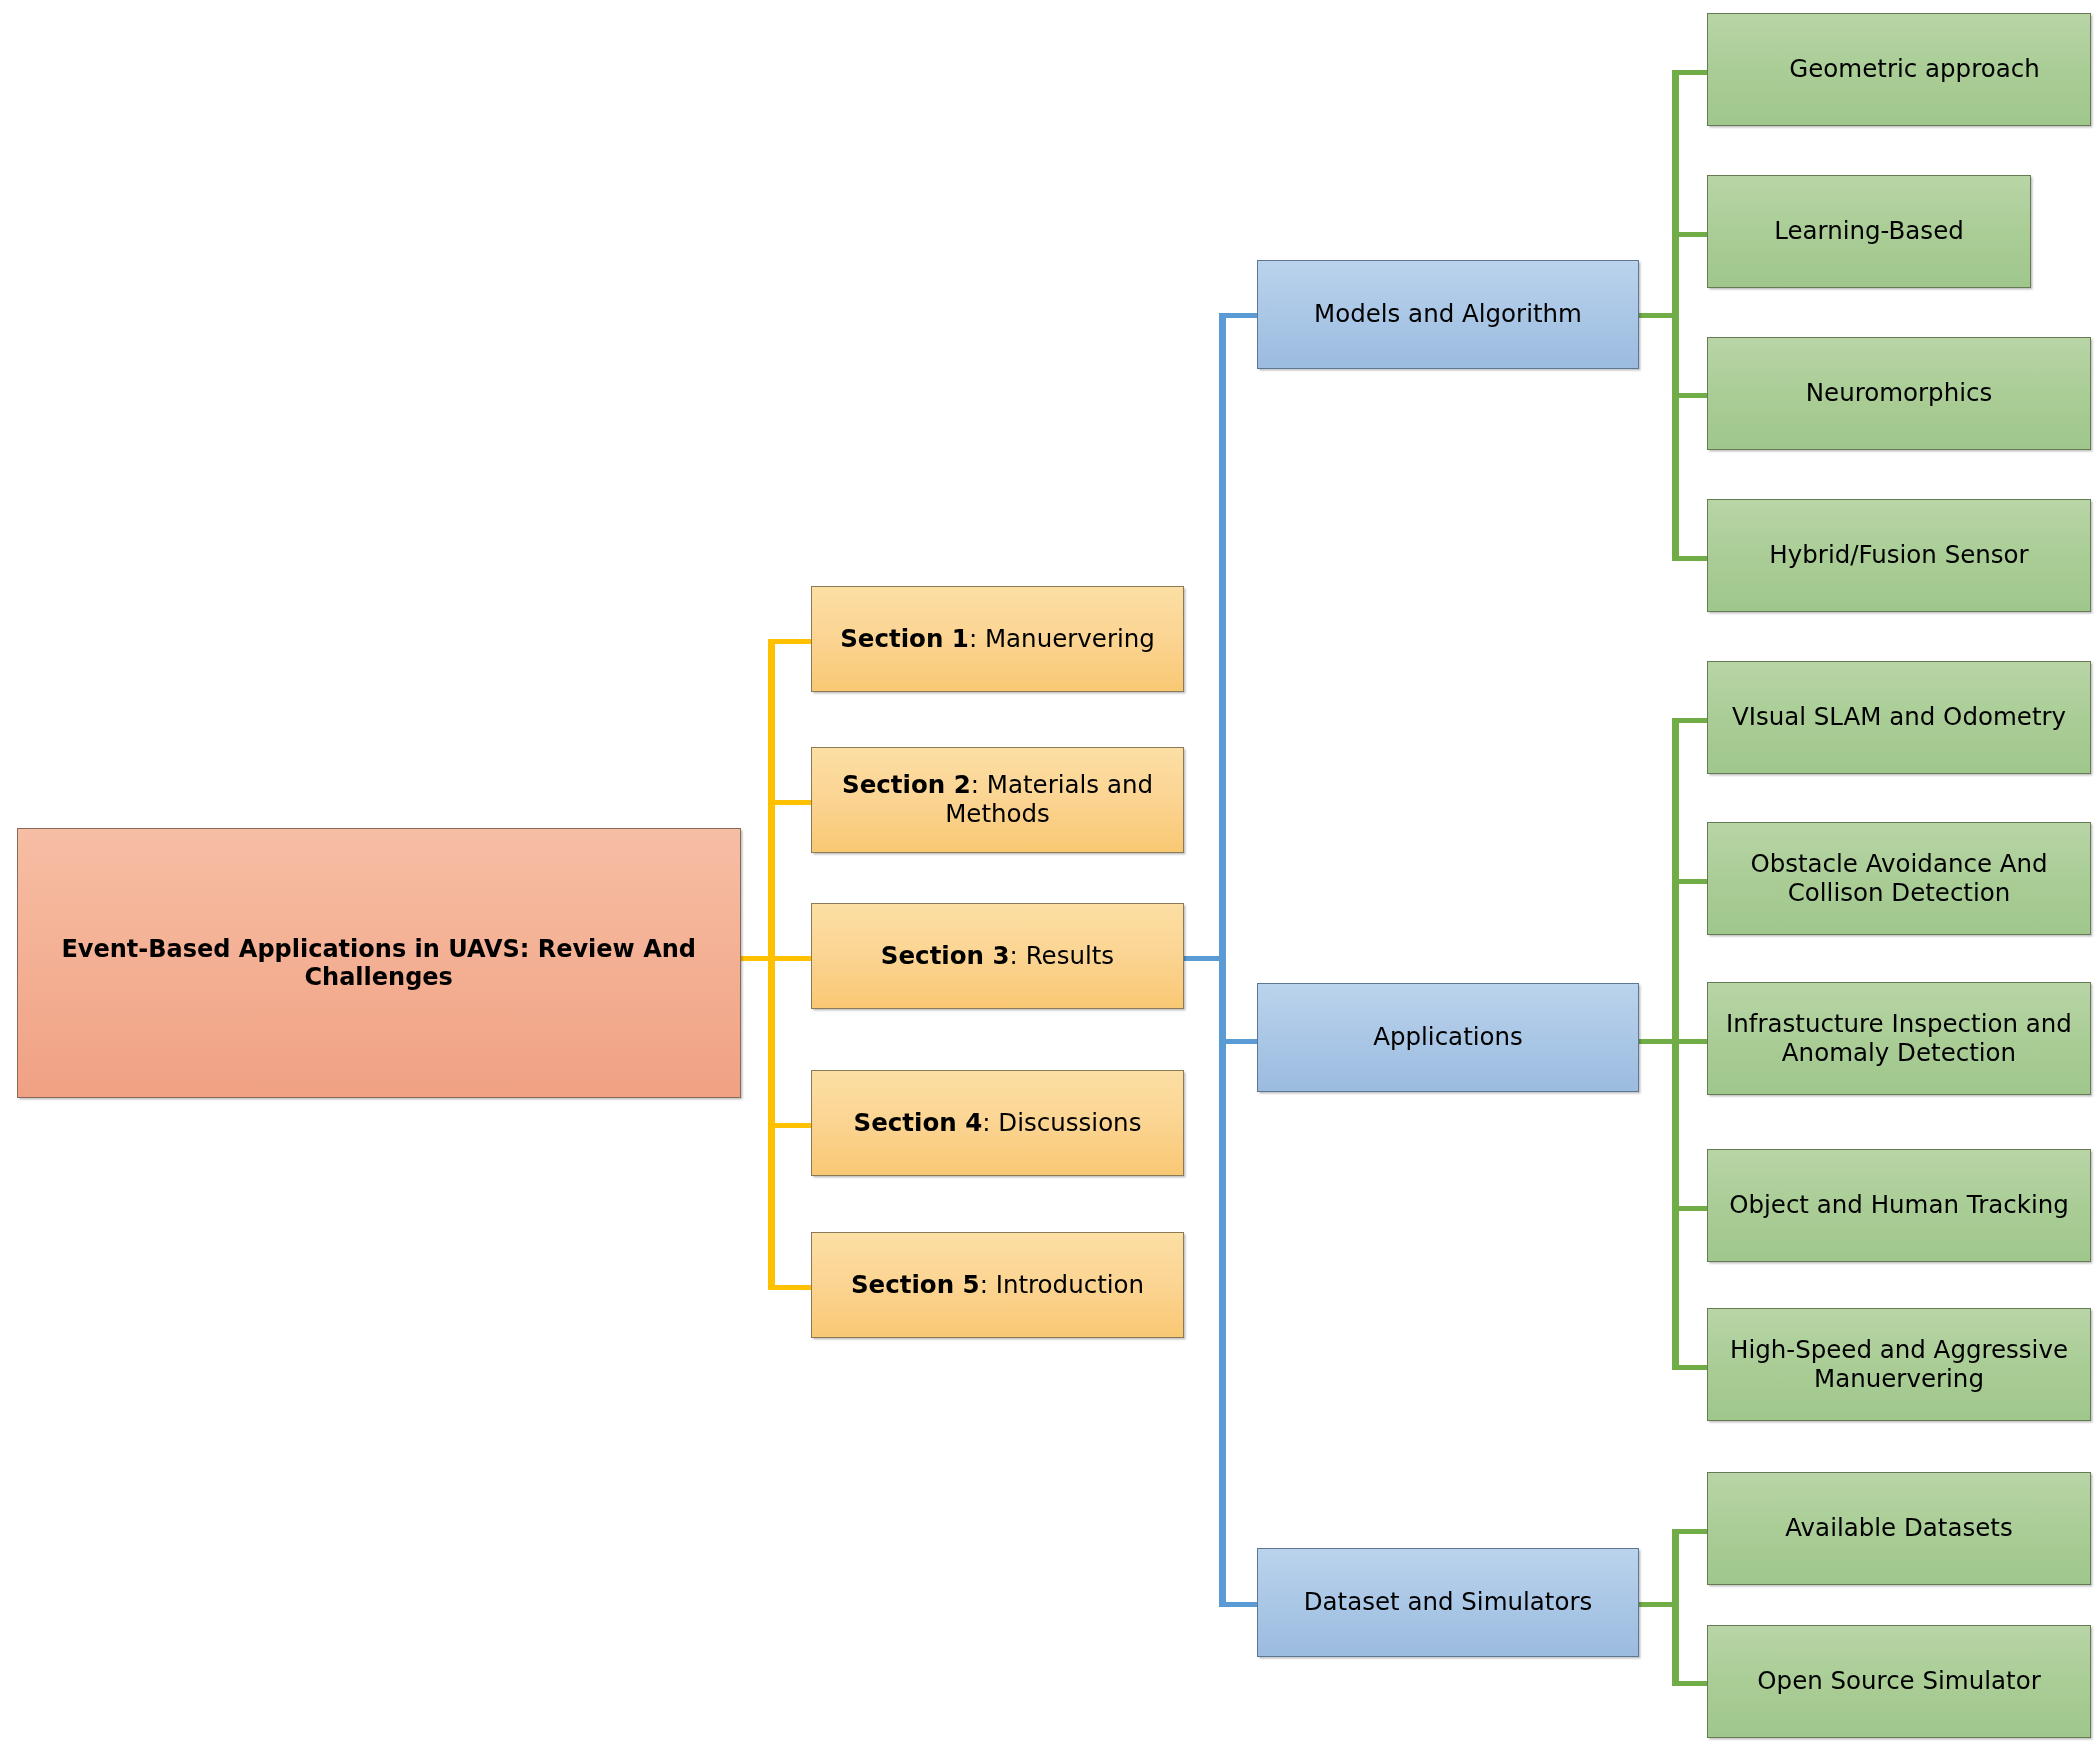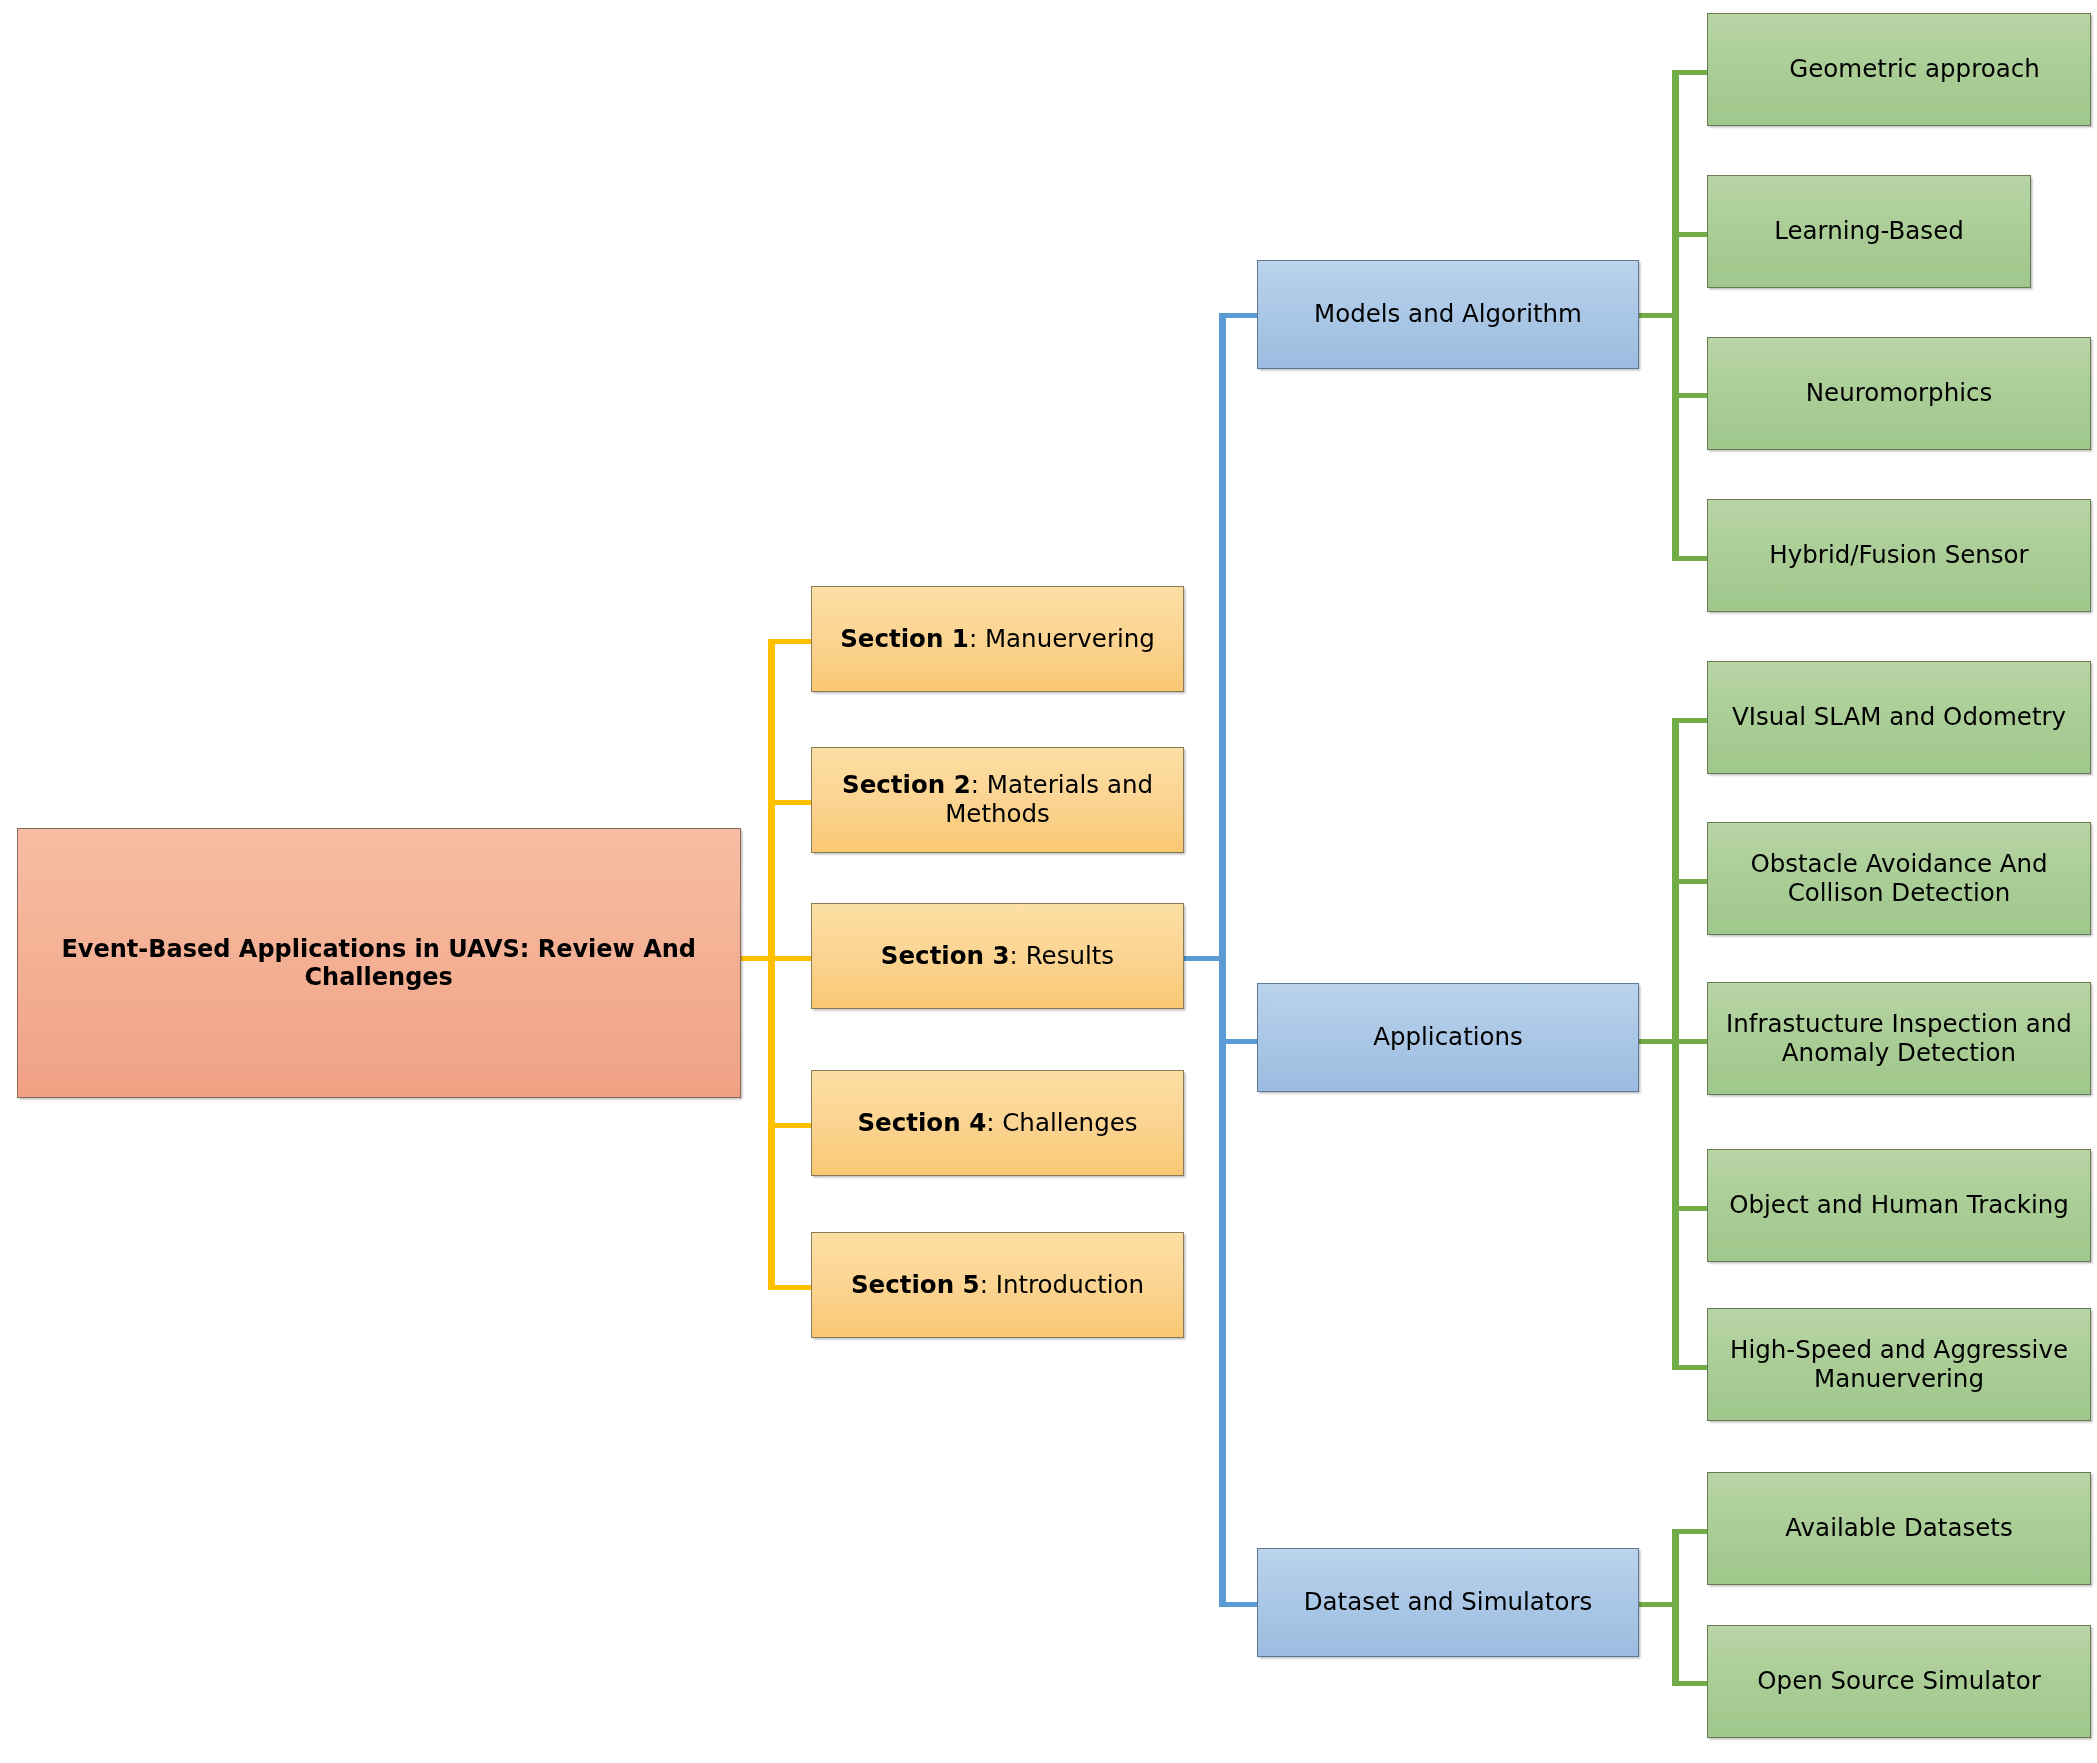--- a/index.html
+++ b/index.html
@@ -126,21 +126,21 @@
   </div>
 
   <div class="node section" style="left:811px; top:903px; width:373px; height:106px;">
     <span class="txt">
       <b>Section 3</b><span>: </span><span>Results</span>
     </span>
   </div>
 
   <div class="node section" style="left:811px; top:1070px; width:373px; height:106px;">
     <span class="txt">
-      <b>Section 4</b><span>: </span><span>Challenges</span>
+      <b>Section 4</b><span>: </span><span>Discussions</span>
     </span>
   </div>
 
   <div class="node section" style="left:811px; top:1232px; width:373px; height:106px;">
     <span class="txt">
       <b>Section 5</b><span>: </span><span>Introduction</span>
     </span>
   </div>
 
   <div class="node blue" style="left:1257px; top:260px; width:382px; height:109px;">

